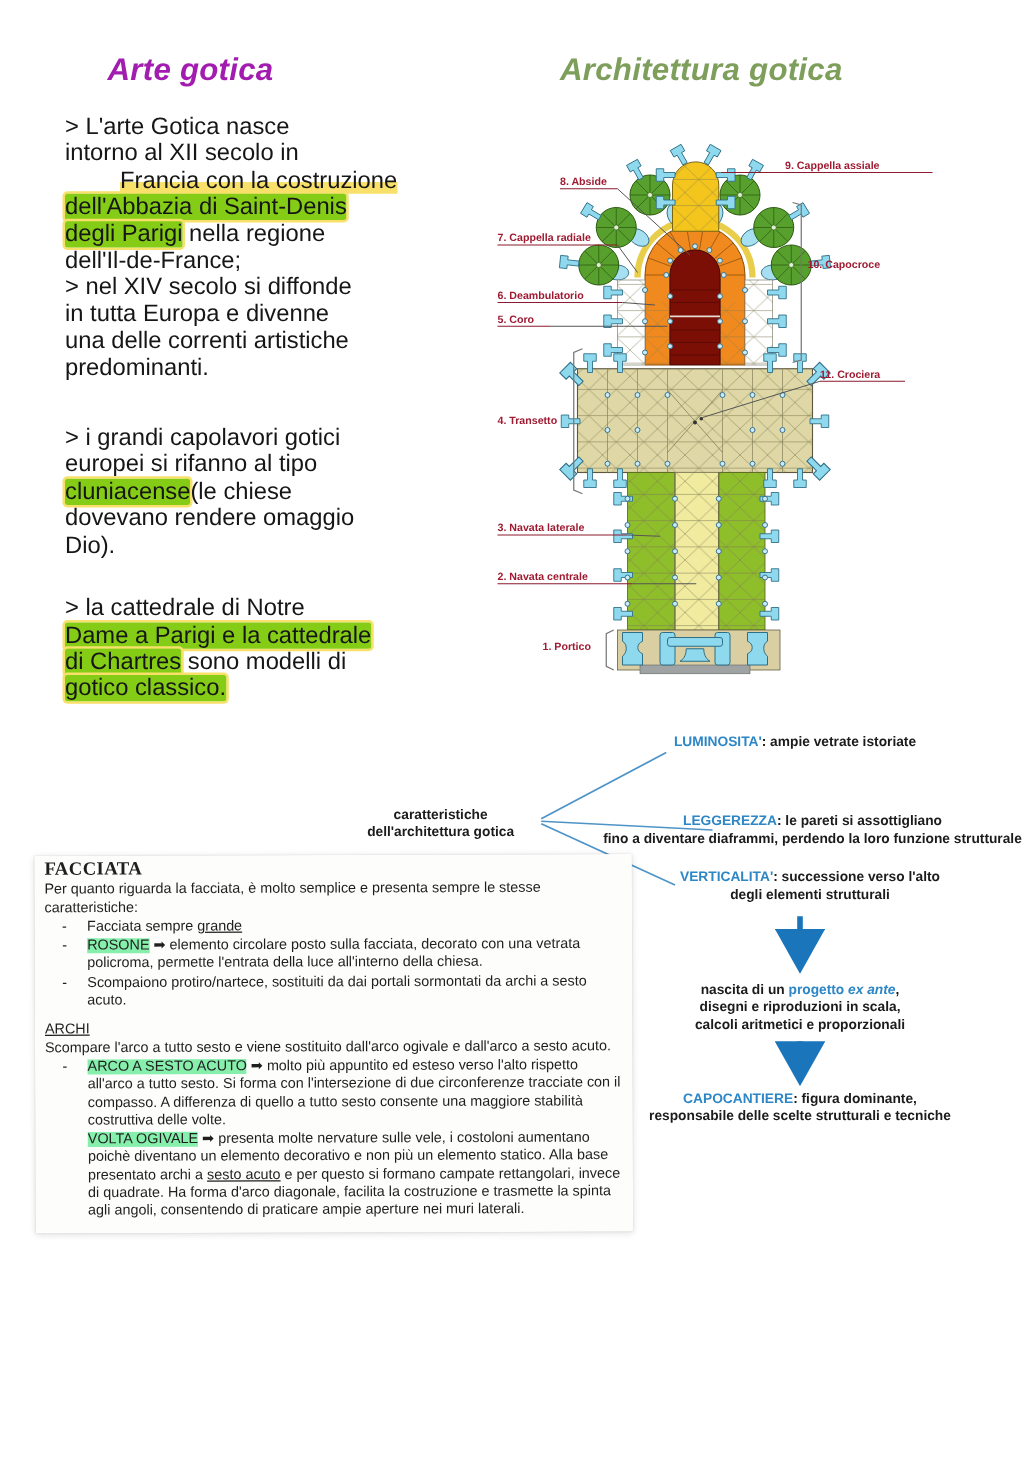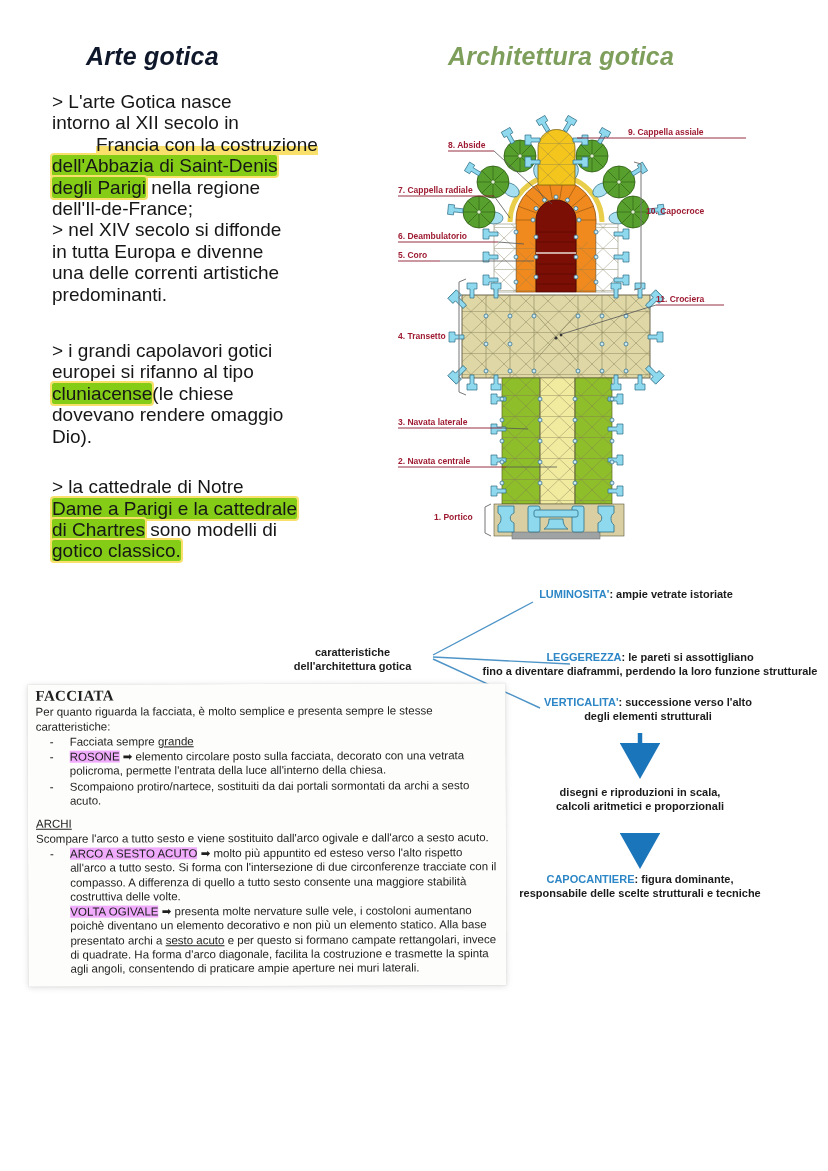--- a/index.html
+++ b/index.html
@@ -1,20 +1,20 @@
 <!DOCTYPE html>
 <html><head>
 <meta charset="utf-8">
 <style>
   html,body{margin:0;padding:0;}
   body{width:828px;height:1171px;background:#ffffff;font-family:"Liberation Sans","DejaVu Sans",sans-serif;color:#141414;position:relative;overflow:hidden;}
   .abs{position:absolute;}
   
   .title{font-size:25px;font-weight:bold;font-style:italic;letter-spacing:.2px;}
-  #title-left{left:86px;top:42px;color:#0f172a;}
+  #title-left{left:86px;top:42px;color:#a21caf;}
   #title-right{left:448px;top:42px;color:#7E9E5B;}
   
   #notes{left:52px;top:91px;width:300px;font-size:19px;line-height:21.4px;color:#161616;}
   #notes .para{margin:0;}
   #notes .p2{margin-top:35px;}
   #notes .p3{margin-top:29px;}
   .hl{background:#84cc16;box-shadow:0 0 0 2px #F8E06A;border-radius:2px;}
   .hl-low{background:linear-gradient(180deg,rgba(248,224,106,0) 55%,#F8E06A 55%);margin-left:44px;}
   
   .m{position:absolute;font-weight:bold;font-size:11px;line-height:14px;text-align:center;color:#1b1b1b;}
@@ -26,21 +26,21 @@
   #m-vert{left:473px;top:683px;width:350px;margin-top:12px;}
   #m-prog{left:465px;top:785px;width:350px;}
   #m-capo{left:465px;top:872px;width:350px;}
   
   #facciata{left:28px;top:684px;width:462px;background:#fdfdfc;box-shadow:0 1px 6px rgba(0,0,0,.13),0 0 1px rgba(0,0,0,.2);padding:4px 8px 10px 8px;transform:rotate(-.2deg);font-size:11.5px;line-height:14.3px;color:#1f1f1f;}
   #facciata h2{font-family:"Liberation Serif","DejaVu Serif",serif;font-size:15px;letter-spacing:.3px;margin:0 0 2px 0;}
   #facciata .sub{text-decoration:underline;margin-top:9px;}
   .fb{display:flex;margin-top:1px;}
   .fb .dash{width:20px;padding-left:14px;flex:none;}
   .fb .ft{flex:1;}
-  .hlg{background:#f0abfc;}
+  .hlg{background:#86efac;}
   .u{text-decoration:underline;}
   .ln{display:block;}
   svg text{font-family:"Liberation Sans","DejaVu Sans",sans-serif;}
 </style>
 </head>
 <body>
 
 <div class="abs title" id="title-left">Arte gotica</div>
 <div class="abs title" id="title-right">Architettura gotica</div>
 
@@ -324,20 +324,21 @@
 <div class="m" id="m-lum"><span class="kw">LUMINOSITA'</span><span>: ampie vetrate istoriate</span></div>
 <div class="m" id="m-leg">
     <div class="ln"><span class="kw">LEGGEREZZA</span><span>: le pareti si assottigliano</span></div>
     <div class="ln"><span>fino a diventare diaframmi, perdendo la loro funzione strutturale</span></div>
   </div>
 <div class="m" id="m-vert">
     <div class="ln"><span class="kw">VERTICALITA'</span><span>: successione verso l'alto</span></div>
     <div class="ln"><span>degli elementi strutturali</span></div>
   </div>
 <div class="m" id="m-prog">
+    <div class="ln"><span>nascita di un </span><span class="kw">progetto</span><span> </span><span class="kw i">ex ante</span><span>,</span></div>
     <div class="ln"><span>disegni e riproduzioni in scala,</span></div>
     <div class="ln"><span>calcoli aritmetici e proporzionali</span></div>
   </div>
 <div class="m" id="m-capo">
     <div class="ln"><span class="kw">CAPOCANTIERE</span><span>: figura dominante,</span></div>
     <div class="ln"><span>responsabile delle scelte strutturali e tecniche</span></div>
   </div>
 
 <div class="abs" id="facciata">
   <h2>FACCIATA</h2>

